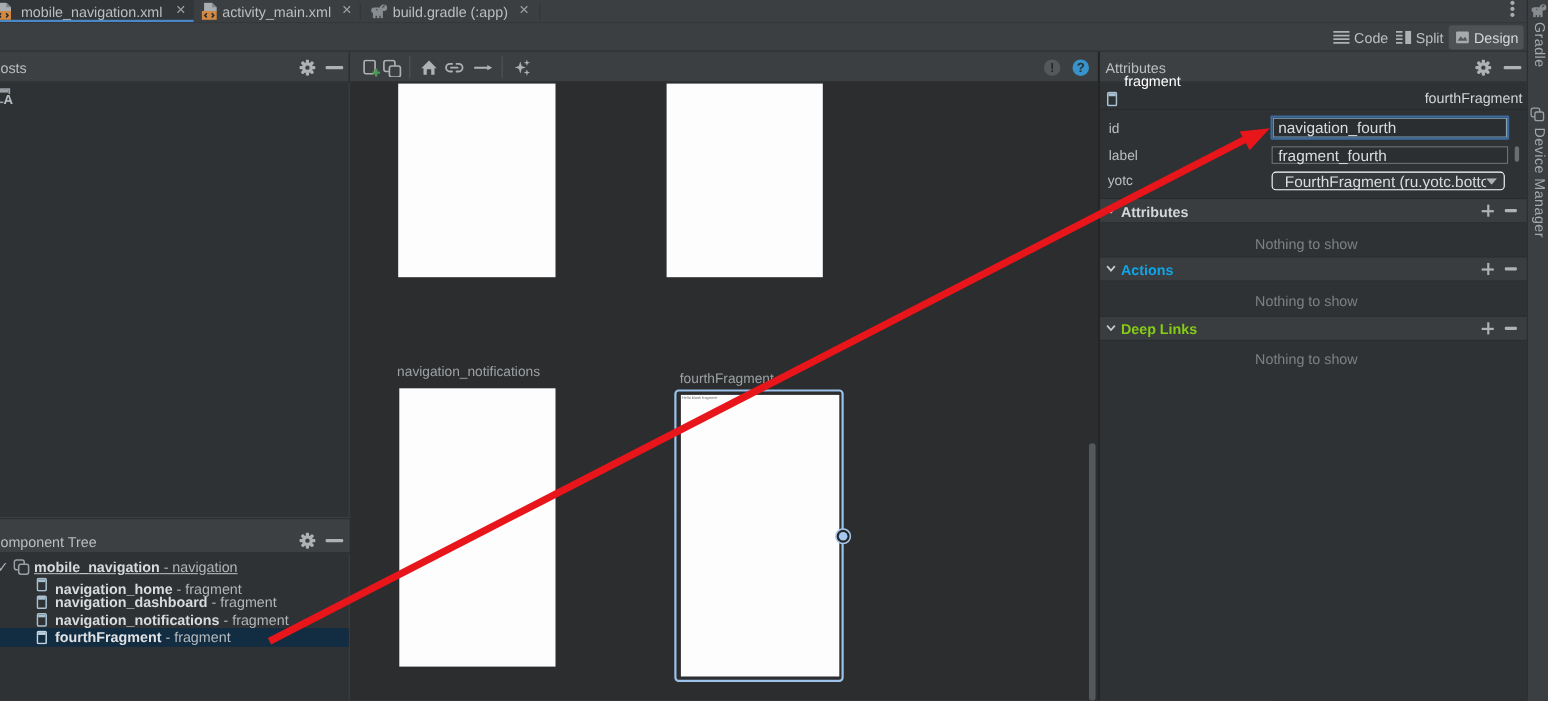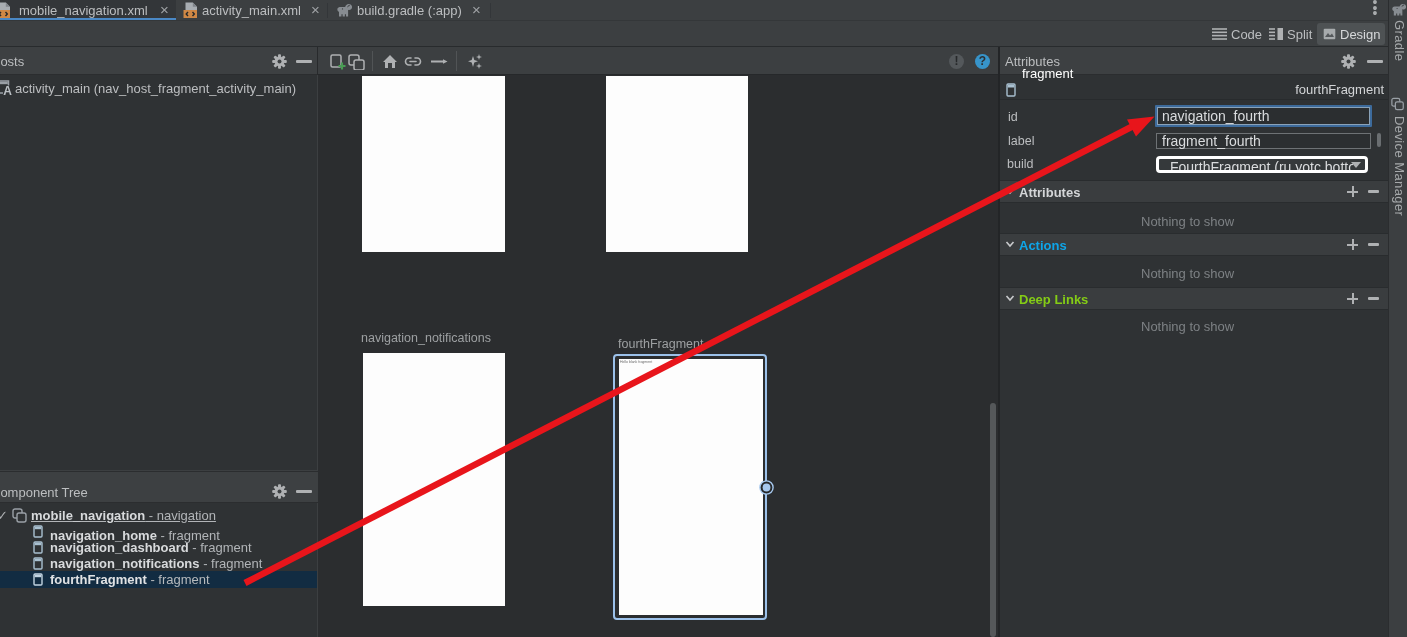--- a/index.html
+++ b/index.html
@@ -99,21 +99,20 @@
     </svg>
   <div class="abs minus" style="left:296px;top:60px;"></div>
   <div class="abs" style="left:0;top:75px;width:317px;height:395px;background:#2f3234;"></div>
 
   <svg class="abs" style="left:-3px;top:80px;" width="16" height="15" viewBox="0 0 16 15">
     <rect x="1" y="1" width="10.5" height="12" fill="none" stroke="#9aa0a6" stroke-width="1.5"></rect>
     <rect x="1.8" y="1.8" width="9" height="2.4" fill="#9aa0a6"></rect>
     <rect x="6" y="5.5" width="10" height="9.5" fill="#2f3234"></rect>
     <text x="6.2" y="14.6" font-size="12" font-weight="bold" fill="#bbc0c4">A</text>
   </svg>
-  <div class="abs txt" style="left:15px;top:81px;">activity_main (nav_host_fragment_activity_main)</div>
 
   <div class="abs" style="left:0;top:471px;width:318px;height:32px;background:#3d4042;border-top:1px solid #2b2d2f;border-bottom:1px solid #2b2d2f;"></div>
   <div class="abs txt" style="left:-9px;top:485px;">Component Tree</div>
   <svg class="abs" style="left:272px;top:484px;" width="15" height="15" viewBox="-7.5 -7.5 15 15">
       <g fill="#afb1b3">
         <circle r="4.9"></circle>
         <g>
           <rect x="-1.5" y="-7.3" width="3" height="3.4" rx="1"></rect>
           <rect x="-1.5" y="-7.3" width="3" height="3.4" rx="1" transform="rotate(45)"></rect>
           <rect x="-1.5" y="-7.3" width="3" height="3.4" rx="1" transform="rotate(90)"></rect>
@@ -241,22 +240,22 @@
 
   <div class="abs" style="left:1008px;top:110px;font-size:12.5px;color:#bcbec0;">id</div>
   <div class="abs" style="left:1155px;top:105px;width:217px;height:22px;border:2px solid #3d6b9c;border-radius:1px;background:#2b2e30;box-shadow:inset 0 0 0 1px #8aa2b8;"></div>
   <div class="abs txt" style="left:1162px;top:108px;color:#dadcde;font-size:14px;">navigation_fourth</div>
 
   <div class="abs" style="left:1008px;top:134px;font-size:12.5px;color:#bcbec0;">label</div>
   <div class="abs" style="left:1156px;top:133px;width:215px;height:16px;border:1px solid #6e7275;background:#2c2f31;"></div>
   <div class="abs txt" style="left:1162px;top:133px;color:#dadcde;font-size:14px;">fragment_fourth</div>
   <div class="abs" style="left:1377px;top:133px;width:4px;height:14px;background:#6a6e71;border-radius:2px;"></div>
 
-  <div class="abs" style="left:1007px;top:157px;font-size:12.5px;color:#bcbec0;">build</div>
-  <div class="abs" style="left:1156px;top:156px;width:212px;height:17px;border:3px solid #ffffff;border-radius:4px;background:#35393b;overflow:hidden;">
+  <div class="abs" style="left:1007px;top:157px;font-size:12.5px;color:#bcbec0;">yotc</div>
+  <div class="abs" style="left:1156px;top:156px;width:212px;height:17px;border:1px solid #ffffff;border-radius:4px;background:#35393b;overflow:hidden;">
     <div class="abs txt" style="left:11px;top:0px;color:#dadcde;font-size:14px;width:183px;overflow:hidden;">FourthFragment (ru.yotc.botto</div>
   </div>
   <svg class="abs" style="left:1351px;top:162px;" width="10" height="6" viewBox="0 0 10 6">
       <path d="M0 0 H10 L5 6 Z" fill="#aeb1b3"></path>
     </svg>
 
   <div class="abs" style="left:1000px;top:180px;width:388px;height:23px;background:#3a3d3f;border-top:1px solid #292c2e;border-bottom:1px solid #292c2e;"></div>
   <svg class="abs" style="left:1005px;top:188px;" width="10" height="7" viewBox="0 0 10 7">
       <path d="M1.5 1 L5 5 L8.5 1" fill="none" stroke="#c8cacc" stroke-width="1.6"></path>
     </svg>

